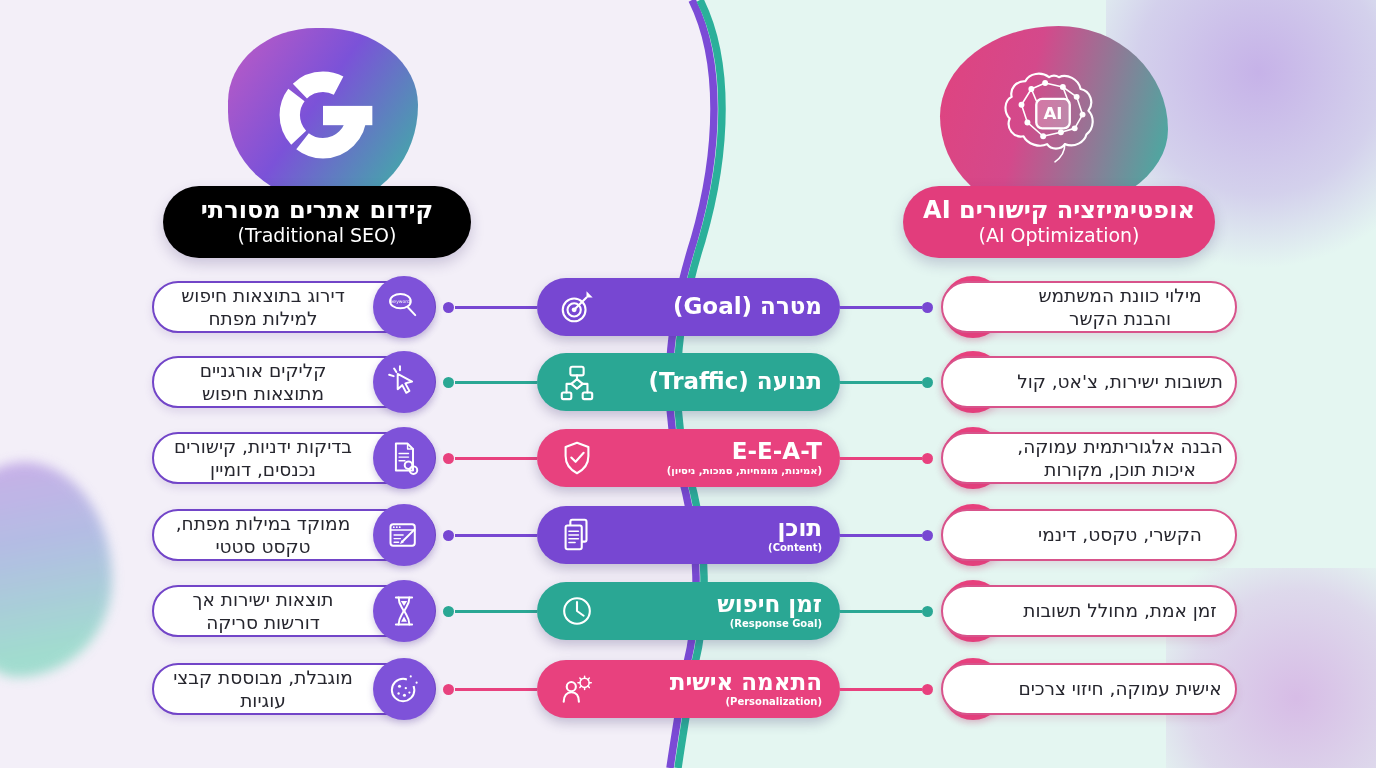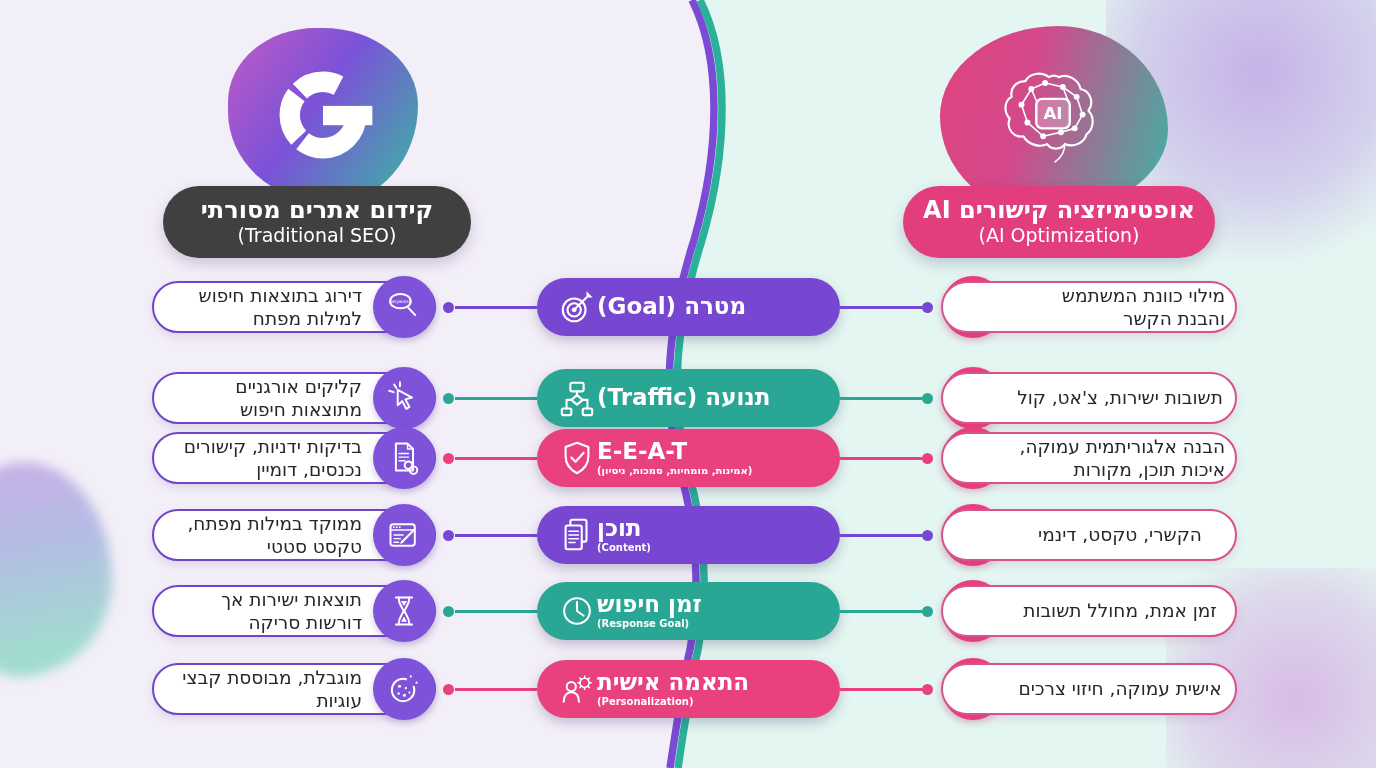--- a/index.html
+++ b/index.html
@@ -20,48 +20,48 @@
   .hdr-blob{position:absolute;z-index:3;display:flex;align-items:center;justify-content:center;}
   #left-blob{left:228px;top:28px;width:190px;height:174px;
     border-radius:48% 52% 46% 54%/44% 46% 58% 54%;
     background:linear-gradient(125deg,#c05bc4 0%,#7b52d8 45%,#39b9a0 100%);}
   #right-blob{left:940px;top:26px;width:228px;height:188px;
     border-radius:52% 48% 55% 45%/48% 55% 45% 52%;
     background:linear-gradient(105deg,#e0437f 0%,#d4498b 38%,#3db3a3 100%);}
 
   .hdr-pill{position:absolute;z-index:4;height:72px;border-radius:38px;display:flex;flex-direction:column;
     align-items:center;justify-content:center;color:#fff;box-shadow:0 6px 14px rgba(60,40,110,.22);}
-  #left-hdr-pill{left:163px;top:186px;width:308px;background:#404040;}
+  #left-hdr-pill{left:163px;top:186px;width:308px;background:#000000;}
   #right-hdr-pill{left:903px;top:186px;width:312px;background:#E23D7C;}
   .hdr-title{font-size:24px;font-weight:bold;line-height:1.15;}
   .hdr-sub{font-size:19px;font-weight:normal;line-height:1.2;}
 
   
   .row{position:absolute;left:0;width:1376px;height:64px;z-index:2;}
   .side-pill{position:absolute;top:6px;height:52px;background:#fff;display:flex;align-items:center;justify-content:center;}
   .left-pill{left:152px;width:284px;border:2.5px solid #7245C8;border-radius:27px;padding-right:62px;box-sizing:border-box;
     box-shadow:0 4px 9px rgba(90,60,150,.14);}
   .right-pill{left:941px;width:296px;border:2.5px solid #D8538B;border-radius:27px;padding-left:62px;box-sizing:border-box;
     box-shadow:0 4px 9px rgba(170,50,110,.14);}
-  .side-text{font-size:18.5px;line-height:1.25;color:#26262e;padding:0 10px;}
+  .side-text{font-size:18.5px;line-height:1.25;color:#26262e;text-align:center;padding:0 10px;}
   .icon-circle{position:absolute;top:1px;width:62px;height:62px;border-radius:50%;display:flex;align-items:center;justify-content:center;}
   .left-circle{left:373px;background:#7E52D9;box-shadow:0 3px 7px rgba(80,50,150,.25);}
   .right-circle{left:942px;background:#E8417E;box-shadow:0 3px 7px rgba(190,40,100,.25);}
 
   .conn-line{position:absolute;top:30.5px;height:3px;background:var(--accent);}
   .conn-left{left:455px;width:82px;}
   .conn-right{left:840px;width:82px;}
   .conn-dot{position:absolute;top:26.5px;width:11px;height:11px;border-radius:50%;background:var(--accent);}
   .dot-left{left:443px;}
   .dot-right{left:922px;}
 
   .center-pill{position:absolute;left:537px;top:3px;width:303px;height:58px;border-radius:29px;background:var(--accent);
     display:flex;align-items:center;box-shadow:0 5px 12px rgba(50,40,100,.25);color:#fff;}
   .center-icon{flex:0 0 40px;margin-left:20px;display:flex;align-items:center;justify-content:center;}
-  .center-textwrap{flex:1;display:flex;flex-direction:column;align-items:flex-start;justify-content:center;margin-right:18px;}
+  .center-textwrap{flex:1;display:flex;flex-direction:column;align-items:flex-end;justify-content:center;margin-right:18px;}
   .center-title{font-size:23px;font-weight:bold;line-height:1.12;white-space:nowrap;}
   .center-subtitle{font-size:10px;font-weight:bold;line-height:1.15;white-space:nowrap;}
   .center-subtitle:empty{display:none;}
 
   svg{display:block;}
   .ic{stroke:#fff;fill:none;stroke-width:2.2;stroke-linecap:round;stroke-linejoin:round;}
   .ic-fill{fill:#fff;stroke:none;}
   .ic-thin{stroke:#fff;fill:none;stroke-width:1.6;stroke-linecap:round;stroke-linejoin:round;}
 </style>
 </head>
@@ -164,21 +164,21 @@
         <path class="ic-thin" d="M12,13 C14,13 15.5,14.5 15.5,17"></path>
         <path class="ic" d="M21,18 H33"></path>
         <path class="ic" d="M29,14 L33,18 L29,22"></path>
       </svg>
     </div>
     <div class="side-pill right-pill">
       <div class="side-text" dir="auto">מילוי כוונת המשתמש והבנת הקשר</div>
     </div>
   </div>
 
-  <div class="row" style="top: 366px; --accent: #2AA794;">
+  <div class="row" style="top: 350px; --accent: #2AA794;">
     <div class="side-pill left-pill">
       <div class="side-text" dir="auto">קליקים אורגניים מתוצאות חיפוש</div>
     </div>
     <div class="icon-circle left-circle">
       <svg width="36" height="36" viewBox="0 0 40 40">
         <path class="ic" d="M13,11 L29,19.5 L21.5,21.5 L26,30 L22.5,32 L18,23.5 L13,28 Z"></path>
         <path class="ic" d="M9,5 L11.5,9 M3.5,12 L8.5,13.5 M15.5,2.5 L15.5,7"></path>
       </svg>
     </div>
     <div class="conn-dot dot-left"></div>

